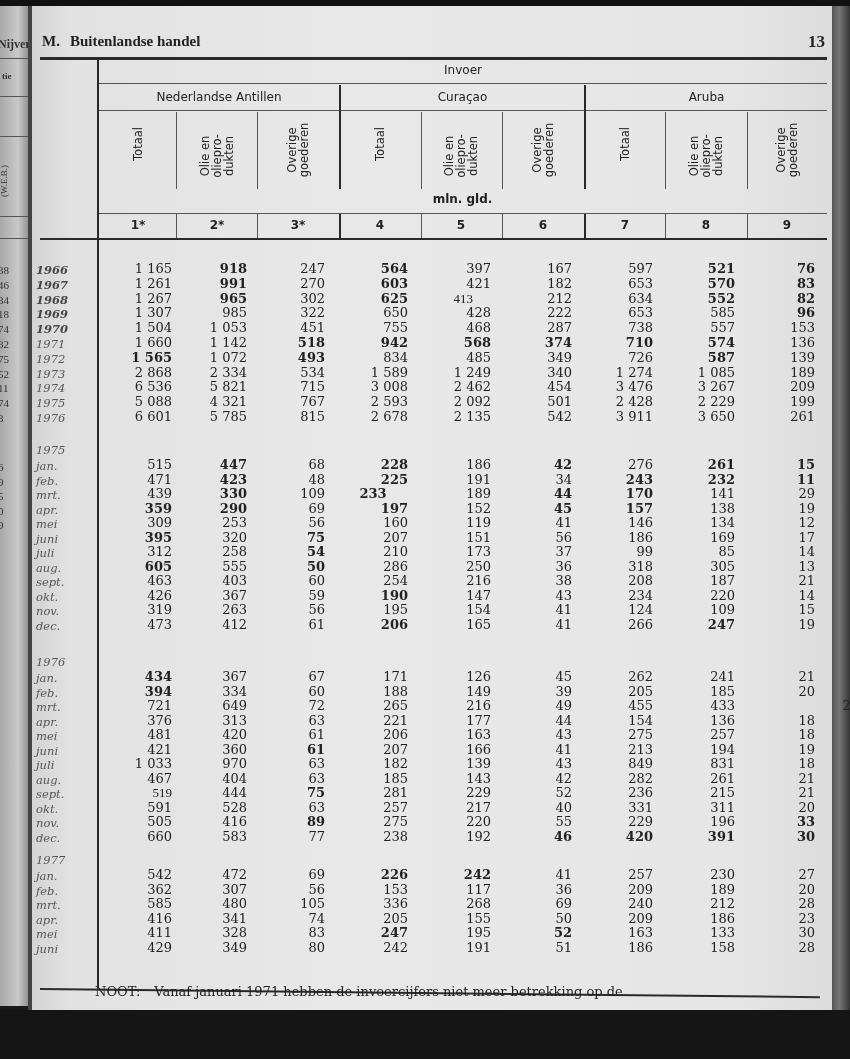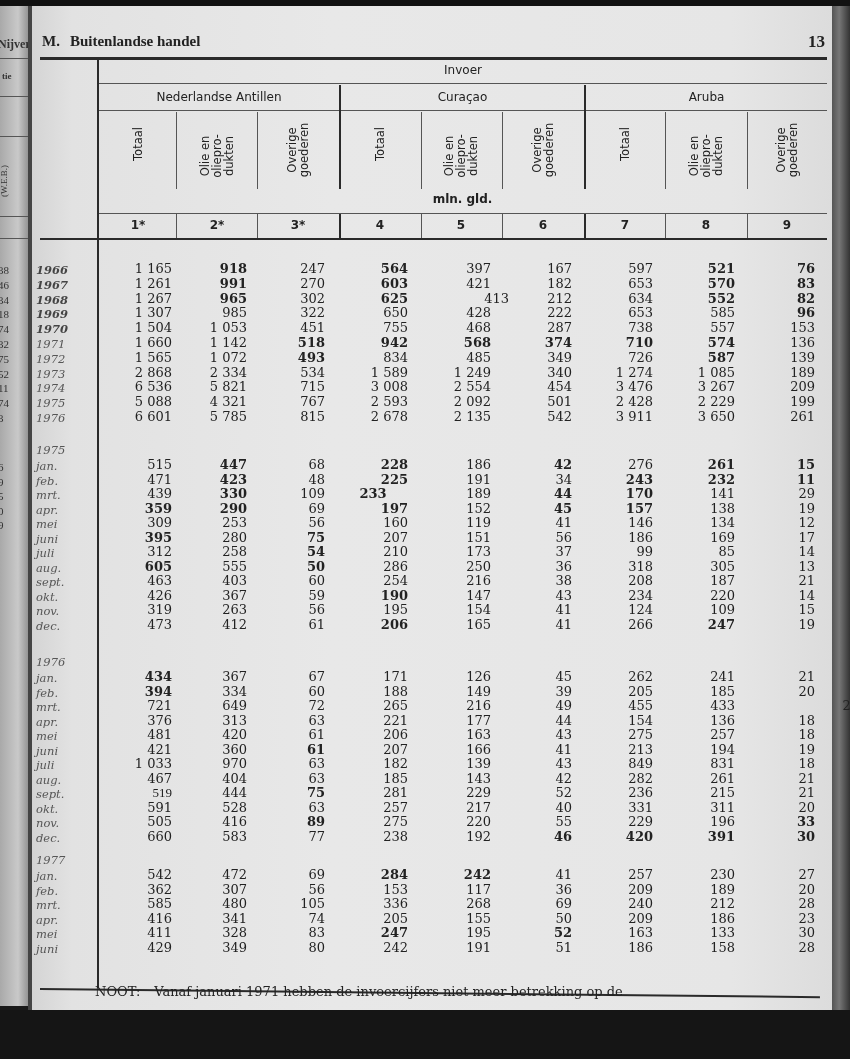--- a/index.html
+++ b/index.html
@@ -167,21 +167,21 @@
     <div class="cell" style="left: 421px; width: 70px; top: 276.8px;">421</div>
     <div class="cell" style="left: 502px; width: 70px; top: 276.8px;">182</div>
     <div class="cell" style="left: 583px; width: 70px; top: 276.8px;">653</div>
     <div class="cell b" style="left: 665px; width: 70px; top: 276.8px;">570</div>
     <div class="cell b" style="left: 745px; width: 70px; top: 276.8px;">83</div>
     <div class="rowlabel b" style="top: 292.6px;">1968</div>
     <div class="cell" style="left: 102px; width: 70px; top: 291.6px;">1 267</div>
     <div class="cell b" style="left: 177px; width: 70px; top: 291.6px;">965</div>
     <div class="cell" style="left: 255px; width: 70px; top: 291.6px;">302</div>
     <div class="cell b" style="left: 338px; width: 70px; top: 291.6px;">625</div>
-    <div class="cell" style="left: 439px; width: 70px; top: 291.6px;">413</div>
+    <div class="cell" style="left: 403px; width: 70px; top: 291.6px; font-family: Liberation Serif, serif;">413</div>
     <div class="cell" style="left: 502px; width: 70px; top: 291.6px;">212</div>
     <div class="cell" style="left: 583px; width: 70px; top: 291.6px;">634</div>
     <div class="cell b" style="left: 665px; width: 70px; top: 291.6px;">552</div>
     <div class="cell b" style="left: 745px; width: 70px; top: 291.6px;">82</div>
     <div class="rowlabel b" style="top: 307.4px;">1969</div>
     <div class="cell" style="left: 102px; width: 70px; top: 306.4px;">1 307</div>
     <div class="cell" style="left: 177px; width: 70px; top: 306.4px;">985</div>
     <div class="cell" style="left: 255px; width: 70px; top: 306.4px;">322</div>
     <div class="cell" style="left: 338px; width: 70px; top: 306.4px;">650</div>
     <div class="cell" style="left: 421px; width: 70px; top: 306.4px;">428</div>
@@ -203,21 +203,21 @@
     <div class="cell" style="left: 102px; width: 70px; top: 336px;">1 660</div>
     <div class="cell" style="left: 177px; width: 70px; top: 336px;">1 142</div>
     <div class="cell b" style="left: 255px; width: 70px; top: 336px;">518</div>
     <div class="cell b" style="left: 338px; width: 70px; top: 336px;">942</div>
     <div class="cell b" style="left: 421px; width: 70px; top: 336px;">568</div>
     <div class="cell b" style="left: 502px; width: 70px; top: 336px;">374</div>
     <div class="cell b" style="left: 583px; width: 70px; top: 336px;">710</div>
     <div class="cell b" style="left: 665px; width: 70px; top: 336px;">574</div>
     <div class="cell" style="left: 745px; width: 70px; top: 336px;">136</div>
     <div class="rowlabel" style="top: 351.8px;">1972</div>
-    <div class="cell" style="left: 102px; width: 70px; top: 350.8px;">1 565</div>
+    <div class="cell" style="left: 102px; width: 70px; top: 350.8px; font-weight: bold;">1 565</div>
     <div class="cell" style="left: 177px; width: 70px; top: 350.8px;">1 072</div>
     <div class="cell b" style="left: 255px; width: 70px; top: 350.8px;">493</div>
     <div class="cell" style="left: 338px; width: 70px; top: 350.8px;">834</div>
     <div class="cell" style="left: 421px; width: 70px; top: 350.8px;">485</div>
     <div class="cell" style="left: 502px; width: 70px; top: 350.8px;">349</div>
     <div class="cell" style="left: 583px; width: 70px; top: 350.8px;">726</div>
     <div class="cell b" style="left: 665px; width: 70px; top: 350.8px;">587</div>
     <div class="cell" style="left: 745px; width: 70px; top: 350.8px;">139</div>
     <div class="rowlabel" style="top: 366.6px;">1973</div>
     <div class="cell" style="left: 102px; width: 70px; top: 365.6px;">2 868</div>
@@ -227,21 +227,21 @@
     <div class="cell" style="left: 421px; width: 70px; top: 365.6px;">1 249</div>
     <div class="cell" style="left: 502px; width: 70px; top: 365.6px;">340</div>
     <div class="cell" style="left: 583px; width: 70px; top: 365.6px;">1 274</div>
     <div class="cell" style="left: 665px; width: 70px; top: 365.6px;">1 085</div>
     <div class="cell" style="left: 745px; width: 70px; top: 365.6px;">189</div>
     <div class="rowlabel" style="top: 381.4px;">1974</div>
     <div class="cell" style="left: 102px; width: 70px; top: 380.4px;">6 536</div>
     <div class="cell" style="left: 177px; width: 70px; top: 380.4px;">5 821</div>
     <div class="cell" style="left: 255px; width: 70px; top: 380.4px;">715</div>
     <div class="cell" style="left: 338px; width: 70px; top: 380.4px;">3 008</div>
-    <div class="cell" style="left: 421px; width: 70px; top: 380.4px;">2 554</div>
+    <div class="cell" style="left: 421px; width: 70px; top: 380.4px;">2 462</div>
     <div class="cell" style="left: 502px; width: 70px; top: 380.4px;">454</div>
     <div class="cell" style="left: 583px; width: 70px; top: 380.4px;">3 476</div>
     <div class="cell" style="left: 665px; width: 70px; top: 380.4px;">3 267</div>
     <div class="cell" style="left: 745px; width: 70px; top: 380.4px;">209</div>
     <div class="rowlabel" style="top: 396.2px;">1975</div>
     <div class="cell" style="left: 102px; width: 70px; top: 395.2px;">5 088</div>
     <div class="cell" style="left: 177px; width: 70px; top: 395.2px;">4 321</div>
     <div class="cell" style="left: 255px; width: 70px; top: 395.2px;">767</div>
     <div class="cell" style="left: 338px; width: 70px; top: 395.2px;">2 593</div>
     <div class="cell" style="left: 421px; width: 70px; top: 395.2px;">2 092</div>
@@ -305,21 +305,21 @@
     <div class="cell" style="left: 177px; width: 70px; top: 516px;">253</div>
     <div class="cell" style="left: 255px; width: 70px; top: 516px;">56</div>
     <div class="cell" style="left: 338px; width: 70px; top: 516px;">160</div>
     <div class="cell" style="left: 421px; width: 70px; top: 516px;">119</div>
     <div class="cell" style="left: 502px; width: 70px; top: 516px;">41</div>
     <div class="cell" style="left: 583px; width: 70px; top: 516px;">146</div>
     <div class="cell" style="left: 665px; width: 70px; top: 516px;">134</div>
     <div class="cell" style="left: 745px; width: 70px; top: 516px;">12</div>
     <div class="rowlabel" style="top: 531.5px;">juni</div>
     <div class="cell b" style="left: 102px; width: 70px; top: 530.5px;">395</div>
-    <div class="cell" style="left: 177px; width: 70px; top: 530.5px;">280</div>
+    <div class="cell" style="left: 177px; width: 70px; top: 530.5px;">320</div>
     <div class="cell b" style="left: 255px; width: 70px; top: 530.5px;">75</div>
     <div class="cell" style="left: 338px; width: 70px; top: 530.5px;">207</div>
     <div class="cell" style="left: 421px; width: 70px; top: 530.5px;">151</div>
     <div class="cell" style="left: 502px; width: 70px; top: 530.5px;">56</div>
     <div class="cell" style="left: 583px; width: 70px; top: 530.5px;">186</div>
     <div class="cell" style="left: 665px; width: 70px; top: 530.5px;">169</div>
     <div class="cell" style="left: 745px; width: 70px; top: 530.5px;">17</div>
     <div class="rowlabel" style="top: 546px;">juli</div>
     <div class="cell" style="left: 102px; width: 70px; top: 545px;">312</div>
     <div class="cell" style="left: 177px; width: 70px; top: 545px;">258</div>
@@ -499,21 +499,21 @@
     <div class="cell" style="left: 421px; width: 70px; top: 829.5px;">192</div>
     <div class="cell b" style="left: 502px; width: 70px; top: 829.5px;">46</div>
     <div class="cell b" style="left: 583px; width: 70px; top: 829.5px;">420</div>
     <div class="cell b" style="left: 665px; width: 70px; top: 829.5px;">391</div>
     <div class="cell b" style="left: 745px; width: 70px; top: 829.5px;">30</div>
     <div class="rowlabel" style="top: 853px;">1977</div>
     <div class="rowlabel" style="top: 869px;">jan.</div>
     <div class="cell" style="left: 102px; width: 70px; top: 868px;">542</div>
     <div class="cell" style="left: 177px; width: 70px; top: 868px;">472</div>
     <div class="cell" style="left: 255px; width: 70px; top: 868px;">69</div>
-    <div class="cell b" style="left: 338px; width: 70px; top: 868px;">284</div>
+    <div class="cell b" style="left: 338px; width: 70px; top: 868px;">226</div>
     <div class="cell b" style="left: 421px; width: 70px; top: 868px;">242</div>
     <div class="cell" style="left: 502px; width: 70px; top: 868px;">41</div>
     <div class="cell" style="left: 583px; width: 70px; top: 868px;">257</div>
     <div class="cell" style="left: 665px; width: 70px; top: 868px;">230</div>
     <div class="cell" style="left: 745px; width: 70px; top: 868px;">27</div>
     <div class="rowlabel" style="top: 883.5px;">feb.</div>
     <div class="cell" style="left: 102px; width: 70px; top: 882.5px;">362</div>
     <div class="cell" style="left: 177px; width: 70px; top: 882.5px;">307</div>
     <div class="cell" style="left: 255px; width: 70px; top: 882.5px;">56</div>
     <div class="cell" style="left: 338px; width: 70px; top: 882.5px;">153</div>

